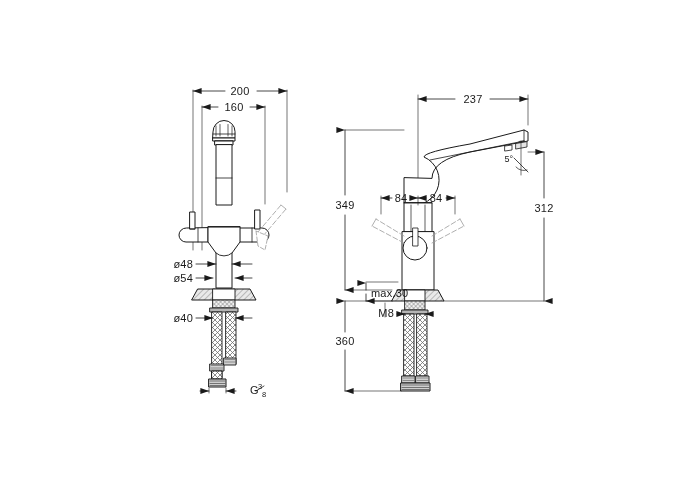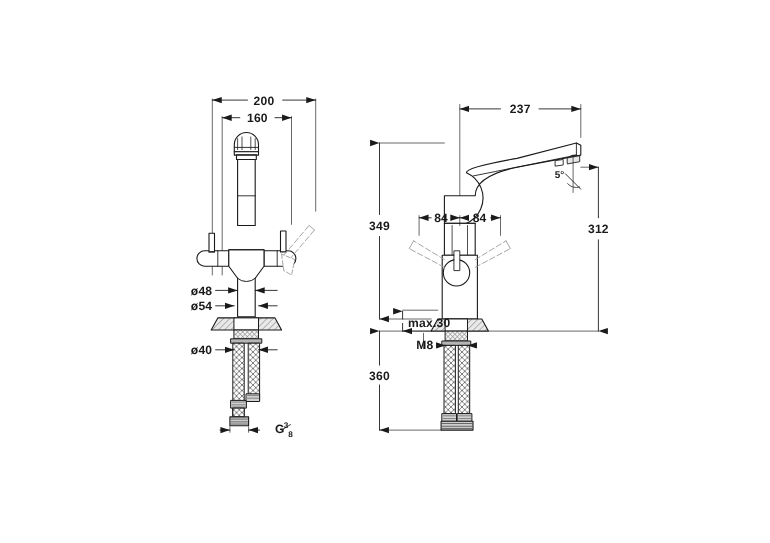--- a/index.html
+++ b/index.html
@@ -14,21 +14,20 @@
     position: relative;
     overflow: hidden;
     font-family: "Liberation Sans", sans-serif;
   }
   #drawing-root {
     position: absolute;
     left: 0;
     top: 0;
     width: 700px;
     height: 494px;
-    font-weight: bold;
   }
   svg.tech-drawing {
     display: block;
     width: 700px;
     height: 494px;
     background: #ffffff;
   }
   .dim-text {
     font-family: "Liberation Sans", sans-serif;
     font-size: 11px;

